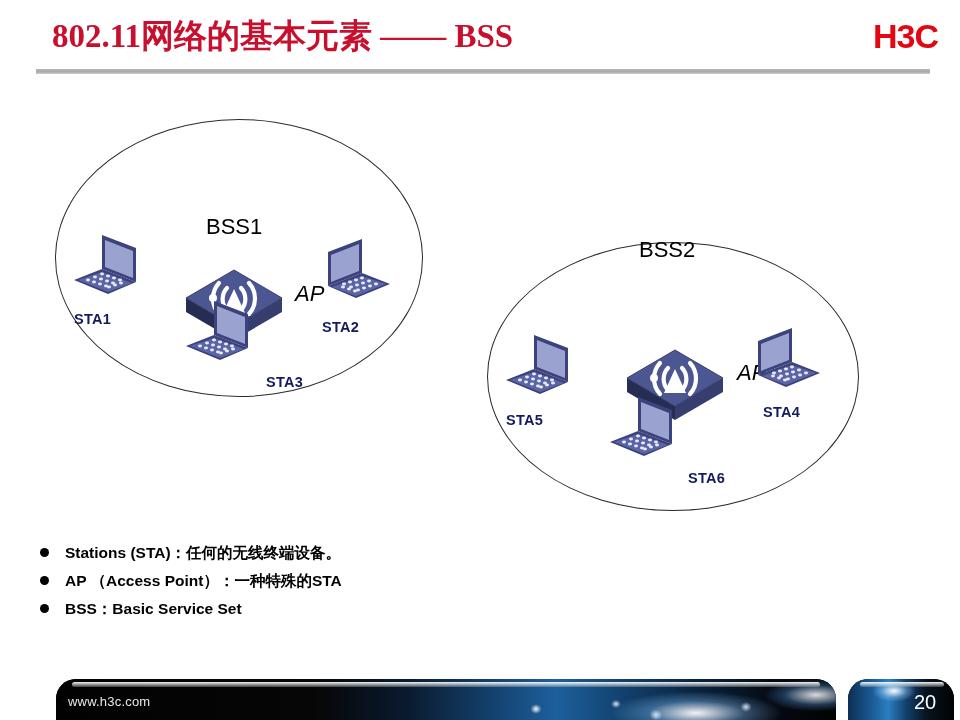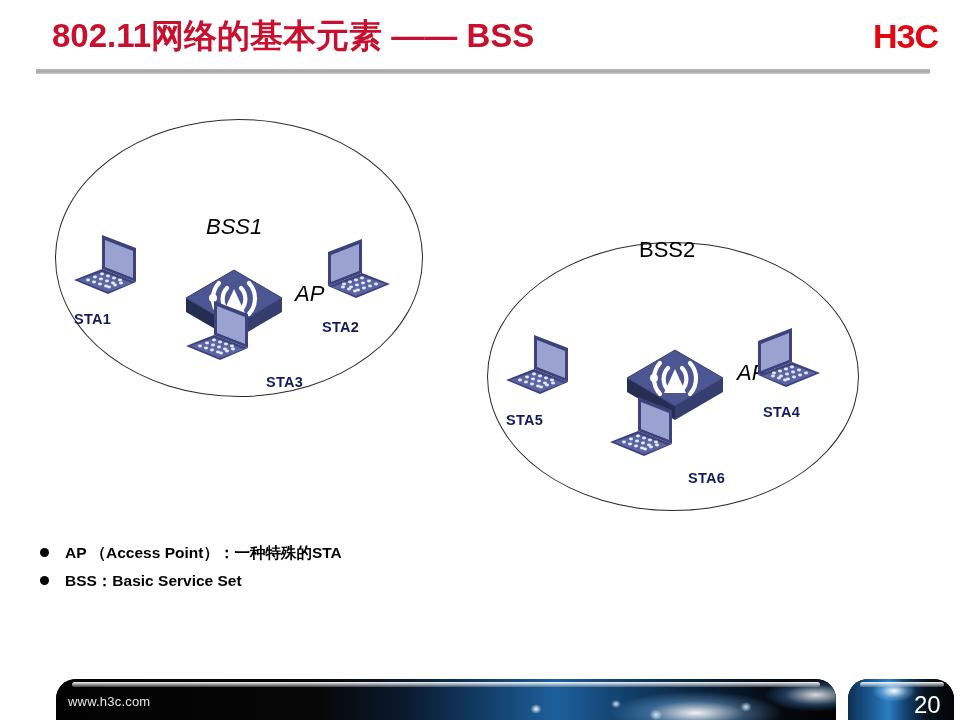--- a/index.html
+++ b/index.html
@@ -22,21 +22,21 @@
     width: 960px; height: 75px;
   }
   #slide-title {
     position: absolute;
     left: 52px; top: 14px;
     font-size: 33px;
     font-weight: bold;
     color: #c8102e;
     letter-spacing: 0px;
     white-space: nowrap;
-    font-family: Liberation Sans, sans-serif;
+    font-family: Liberation Serif, serif;
   }
   #h3c-logo {
     position: absolute;
     right: 22px; top: 17px;
     font-size: 34px;
     font-weight: bold;
     color: #e30613;
     letter-spacing: -1px;
     font-family: Liberation Sans, sans-serif;
   }
@@ -62,21 +62,21 @@
   #bss1-ellipse { left: 55px;  top: 44px;  width: 366px; height: 276px; }
   #bss2-ellipse { left: 487px; top: 167px; width: 370px; height: 267px; }
 
   .bss-label {
     position: absolute;
     font-size: 22px;
     color: #000000;
     font-weight: normal;
     white-space: nowrap;
   }
-  #bss1-label { left: 206px; top: 139px; font-style: italic; }
+  #bss1-label { left: 206px; top: 139px; }
   #bss2-label { left: 639px; top: 162px; }
 
   .ap-label {
     position: absolute;
     font-size: 22px;
     color: #000000;
     white-space: nowrap;
     font-style: italic;
   }
   #ap1-label { left: 295px; top: 206px; }
@@ -186,21 +186,21 @@
   #badge-highlight {
     position: absolute;
     left: 12px; top: 3px;
     width: 84px; height: 5px;
     border-radius: 3px;
     background: linear-gradient(180deg, rgba(255,255,255,.95), rgba(190,190,190,.25));
   }
   #page-number {
     position: absolute;
     left: 914px; top: 691px;
-    font-size: 24px;
+    font-size: 20px;
     color: #ffffff;
     font-family: "Liberation Sans", sans-serif;
   }
 </style>
 </head>
 <body>
 
 <div id="slide-header">
   <div id="slide-title">802.11网络的基本元素 —— BSS</div>
   <div id="h3c-logo">H3C</div>
@@ -425,20 +425,24 @@
         </g>
       </g>
     </svg>
   </div>
   <div class="sta-label" id="sta6-label">STA6</div>
 </div>
 
 <div id="bullet-list">
   <div class="bullet-row">
     <span class="bullet-dot"></span>
+    <span class="bullet-text">Stations (STA)：任何的无线终端设备。</span>
+  </div>
+  <div class="bullet-row">
+    <span class="bullet-dot"></span>
     <span class="bullet-text">AP （Access Point）：一种特殊的STA</span>
   </div>
   <div class="bullet-row">
     <span class="bullet-dot"></span>
     <span class="bullet-text">BSS：Basic Service Set</span>
   </div>
 </div>
 
 <div id="footer-bar">
   <div id="footer-glass"></div>

